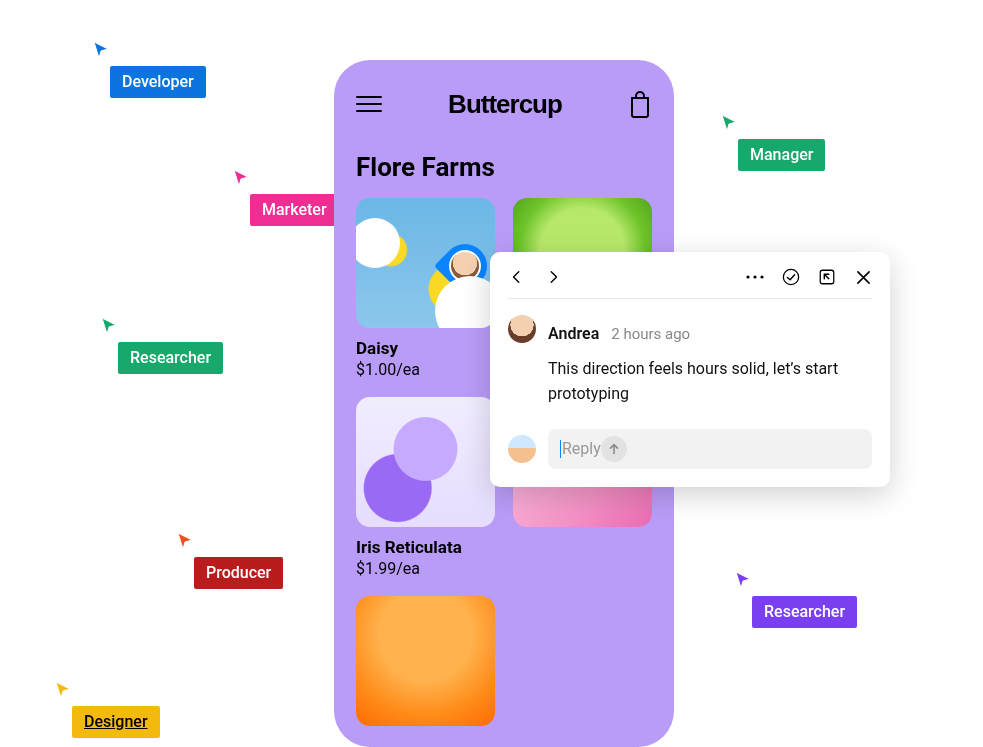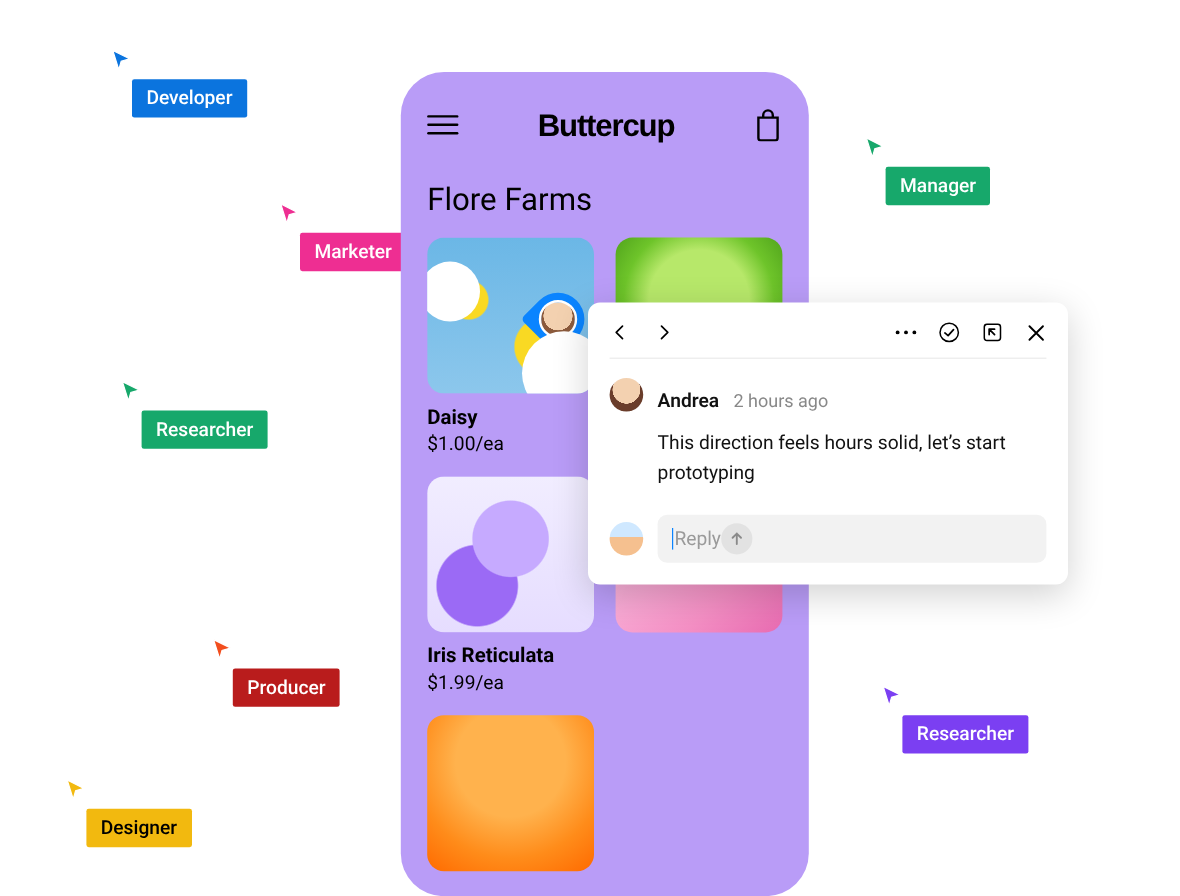--- a/index.html
+++ b/index.html
@@ -72,21 +72,21 @@
   }
   .bag {
     width: 24px;
     height: 28px;
     position: relative;
   }
   .bag svg { display: block; }
 
   .store-title {
     font-size: 26px;
-    font-weight: 400;
+    font-weight: 700;
     color: #000;
     margin-top: 30px;
     margin-bottom: 16px;
   }
 
   .grid {
     display: grid;
     grid-template-columns: 1fr 1fr;
     gap: 18px 18px;
   }
@@ -271,21 +271,21 @@
   <div class="label" style="background:#17a86b">Researcher</div>
 </div>
 
 <div class="cursor-tag" style="left:176px; top:531px;">
   <svg class="cursor" viewBox="0 0 20 20">
     <path d="M2 2 L16 9 L9 11 L7 18 Z" fill="#f24e1e" stroke="#fff" stroke-width="1"></path>
   </svg>
   <div class="label" style="background:#b91c1c">Producer</div>
 </div>
 
-<div class="cursor-tag" style="left:54px; top:648px;">
+<div class="cursor-tag" style="left:54px; top:680px;text-decoration:underline;">
   <svg class="cursor" viewBox="0 0 20 20">
     <path d="M2 2 L16 9 L9 11 L7 18 Z" fill="#f2b90f" stroke="#fff" stroke-width="1"></path>
   </svg>
   <div class="label" style="background:#f2b90f; color:#000">Designer</div>
 </div>
 
 <div class="cursor-tag" style="left:734px; top:570px;">
   <svg class="cursor" viewBox="0 0 20 20">
     <path d="M2 2 L16 9 L9 11 L7 18 Z" fill="#7b3ff2" stroke="#fff" stroke-width="1"></path>
   </svg>

